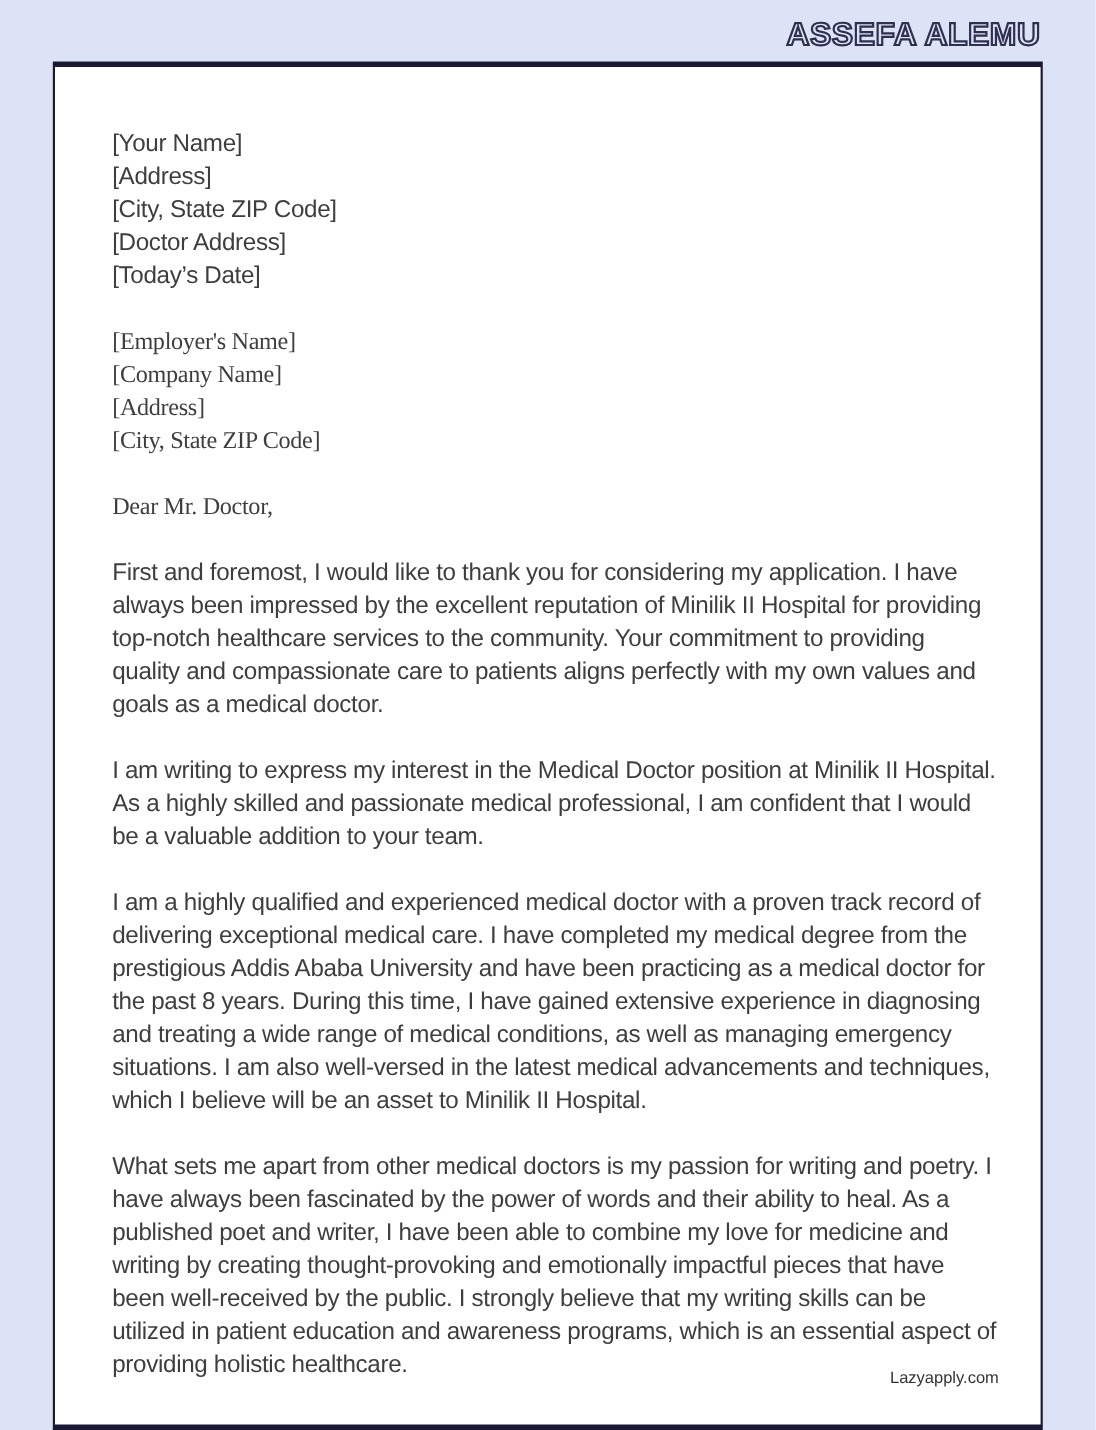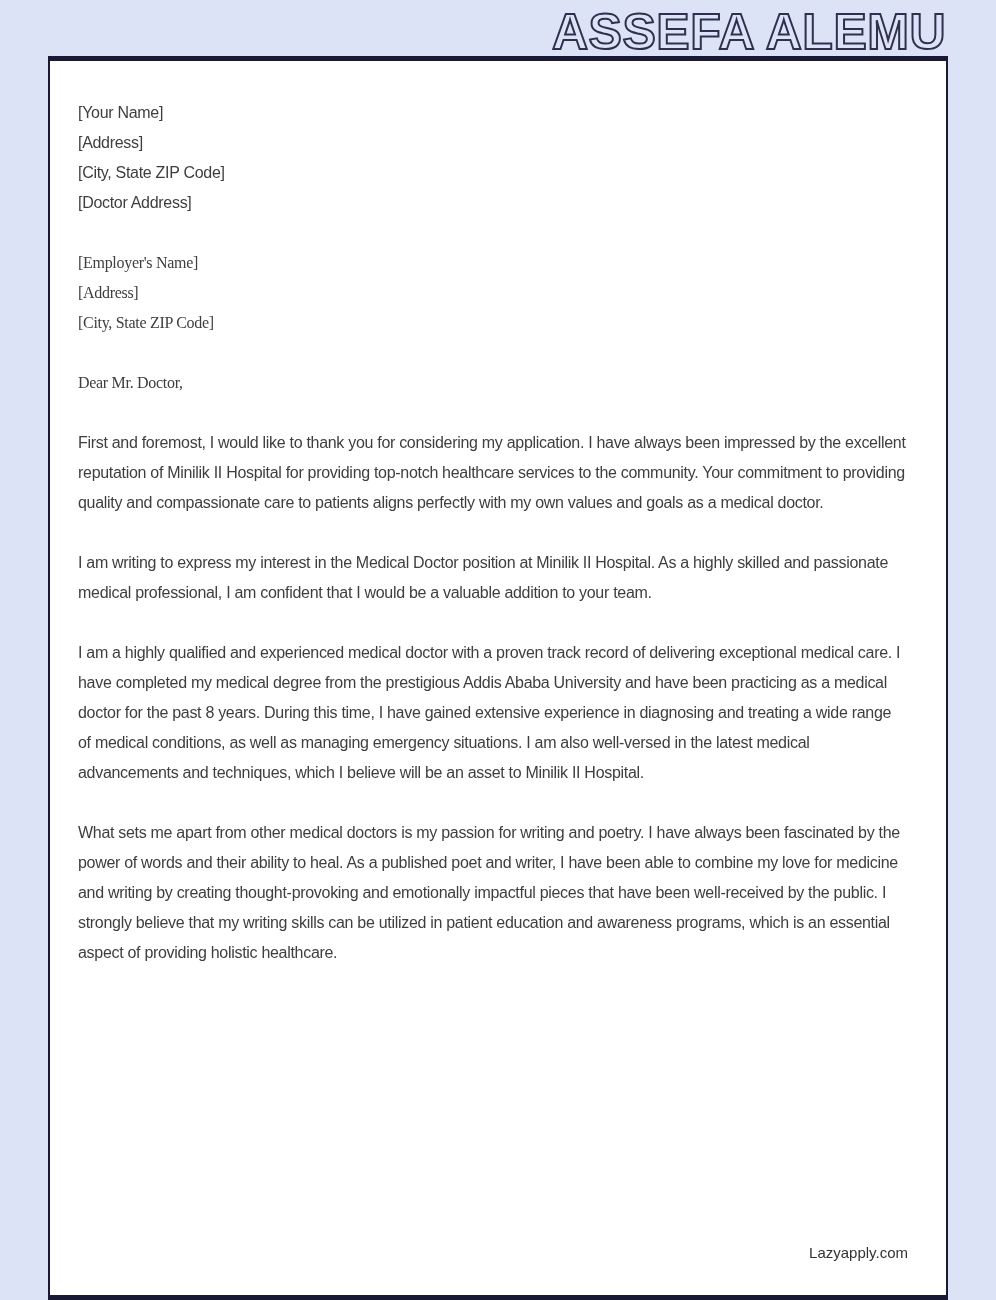--- a/index.html
+++ b/index.html
@@ -15,21 +15,21 @@
     font-family: "Liberation Sans", "DejaVu Sans", sans-serif;
   }
   .canvas {
     position: absolute;
     inset: 0;
   }
   .brand-header {
     position: absolute;
     top: 8px;
     right: 50px;
-    font-size: 50px;
+    font-size: 29px;
     font-weight: 800;
     letter-spacing: 0.5px;
     line-height: 48px;
     color: transparent;
     -webkit-text-stroke: 2px #30304e;
     white-space: nowrap;
   }
   .page {
     position: absolute;
     left: 48px;
@@ -37,25 +37,26 @@
     width: 900px;
     height: 1244px;
     box-sizing: border-box;
     background: #ffffff;
     border: 2px solid #191934;
     border-top-width: 5px;
     border-bottom-width: 5px;
     overflow: hidden;
   }
   .content {
-    padding: 37px 40px 0 28px;
-    font-size: 16px;
+    padding: 37px 40px 0 52px;
+    font-size: 22px;
     letter-spacing: -0.3px;
     line-height: 30px;
     color: #3e3e3e;
+    margin-top: 17px;
   }
   .block { margin: 0; }
   .block.spaced { margin-top: 30px; font-family: Liberation Serif, serif; }
   .line { min-height: 30px; }
   .para { margin-top: 30px; }
   .watermark {
     position: absolute;
     top: 1244px;
     right: 88px;
     font-size: 15px;
@@ -72,24 +73,26 @@
   <div class="brand-header">ASSEFA ALEMU</div>
 
   <div class="page">
     <div class="content">
 
       <div class="block">
         <div class="line">[Your Name]</div>
         <div class="line">[Address]</div>
         <div class="line">[City, State ZIP Code]</div>
         <div class="line">[Doctor Address]</div>
+        <div class="line">[Today’s Date]</div>
       </div>
 
       <div class="block spaced">
         <div class="line">[Employer's Name]</div>
+        <div class="line">[Company Name]</div>
         <div class="line">[Address]</div>
         <div class="line">[City, State ZIP Code]</div>
       </div>
 
       <div class="block spaced">
         <div class="line">Dear Mr. Doctor,</div>
       </div>
 
       <div class="para">First and foremost, I would like to thank you for considering my application. I have always been impressed by the excellent reputation of Minilik II Hospital for providing top-notch healthcare services to the community. Your commitment to providing quality and compassionate care to patients aligns perfectly with my own values and goals as a medical doctor.</div>
       <div class="para">I am writing to express my interest in the Medical Doctor position at Minilik II Hospital. As a highly skilled and passionate medical professional, I am confident that I would be a valuable addition to your team.</div>

